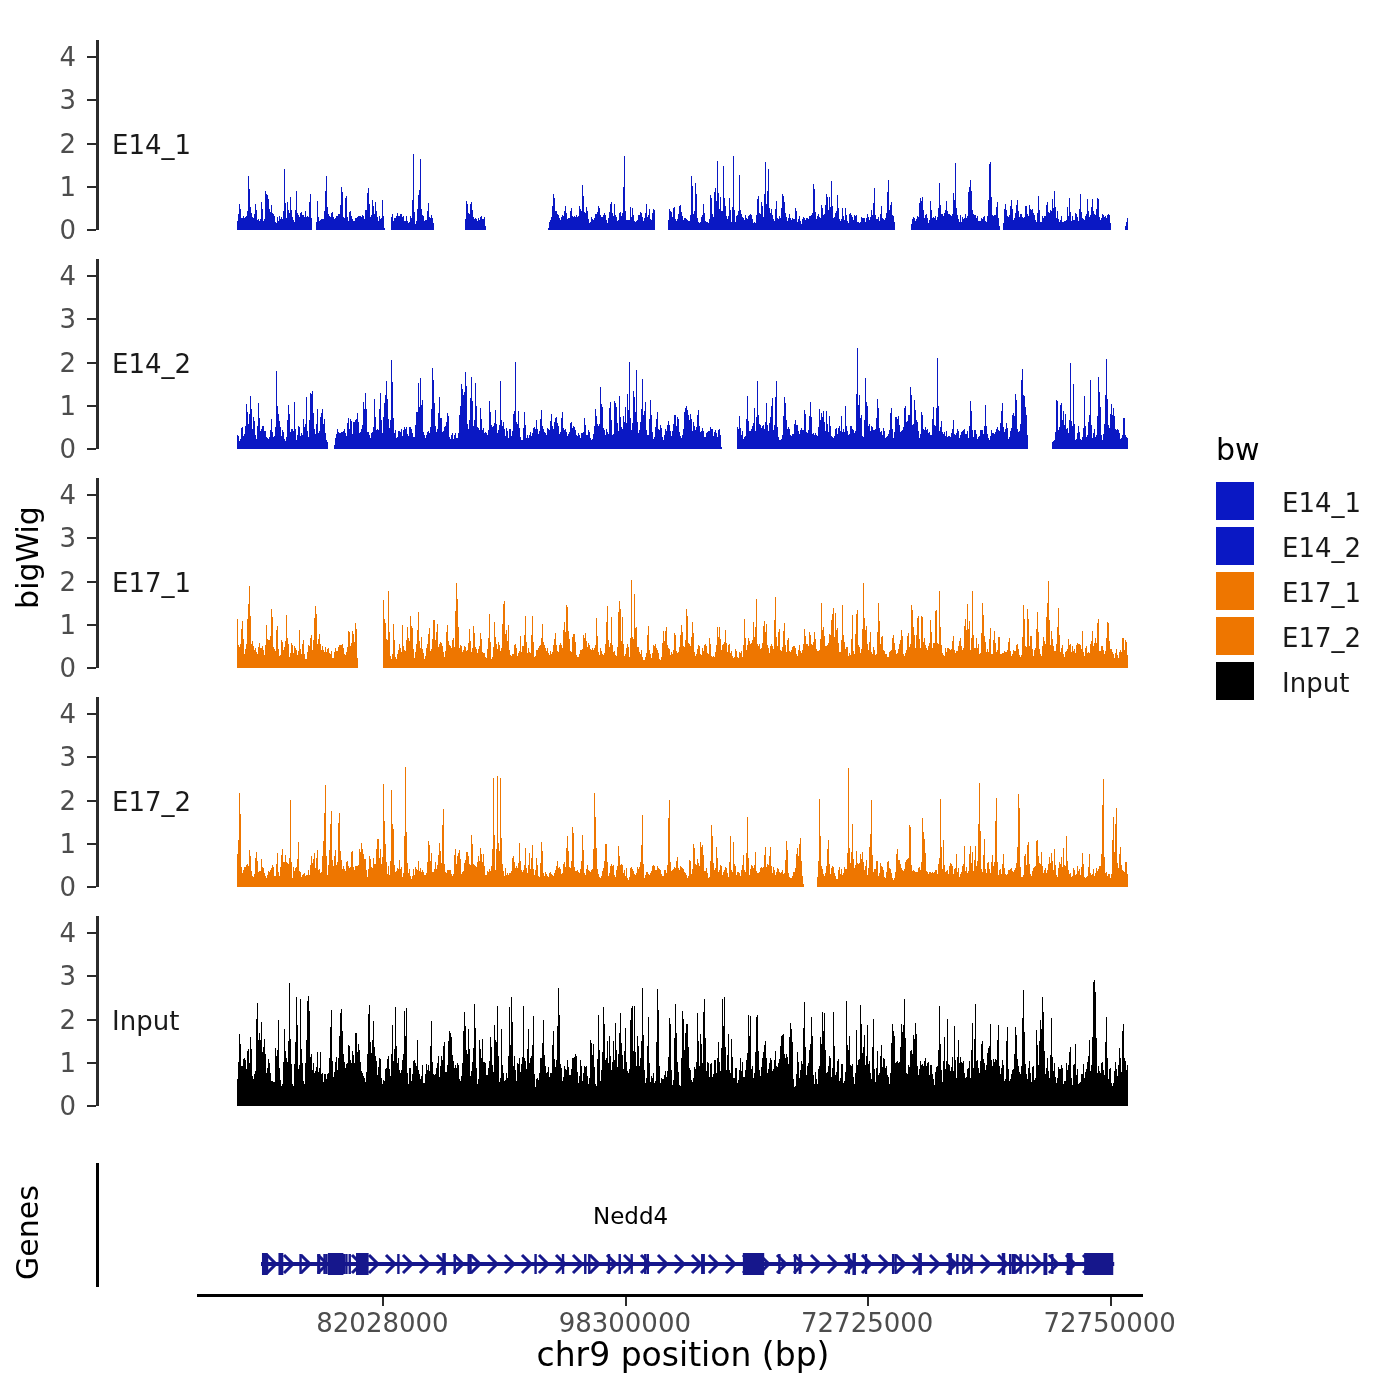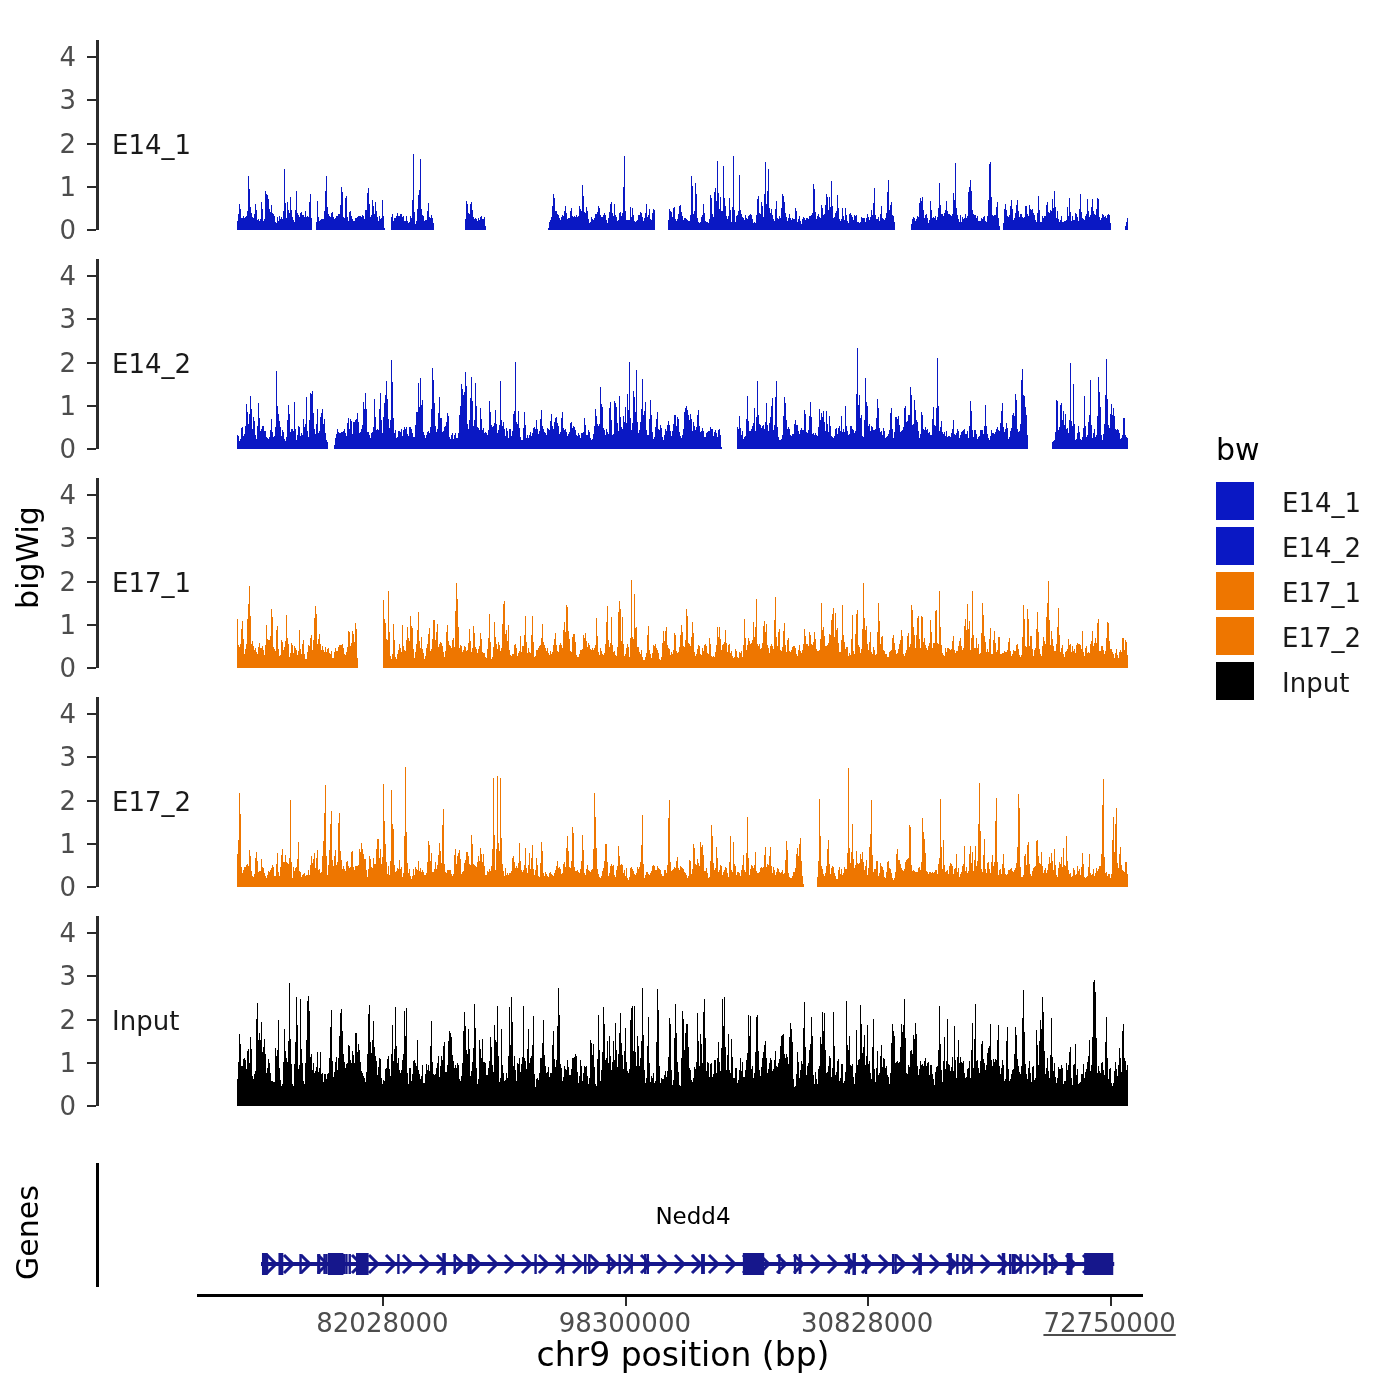--- a/index.html
+++ b/index.html
@@ -24,21 +24,21 @@
   .xtick{position:absolute;background:#2b2b2b;width:2px;height:9px;}
   .xlab{position:absolute;font-size:26px;color:#4d4d4d;text-align:center;
         width:220px;line-height:1;}
   .xtitle{position:absolute;font-size:33px;color:#000;text-align:center;
           width:1000px;}
 
   .legend-title{position:absolute;font-size:30px;color:#000;}
   .legend-key{position:absolute;width:38px;height:38px;}
   .legend-label{position:absolute;font-size:26px;color:#1a1a1a;white-space:nowrap;}
 
-  .gene-name{position:absolute;font-size:23px;color:#000;text-align:center;
+  .gene-name{position:absolute;font-size:23px;color:#000;text-align:left;
              width:200px;}
   .genes-axis{position:absolute;background:#000;width:3px;}
 </style>
 </head>
 <body>
 
 <div id="root">
 
   <div class="axis-title rot" id="bigwig-title" style="left: -48px; top: 540px; width: 150px; text-align: center;">bigWig</div>
   <div class="axis-title rot" id="genes-title" style="left: -33px; top: 1215px; width: 120px; text-align: center;">Genes</div>
@@ -258,23 +258,23 @@
       </svg>
     </div>
 
   <div id="xaxis">
       <div class="xaxis-line" style="left: 197px; top: 1294px; width: 946px;"></div>
       <div class="xtick" style="left: 382.435px; top: 1297px;"></div>
       <div class="xlab" style="left: 272.435px; top: 1310px;">82028000</div>
       <div class="xtick" style="left: 624.826px; top: 1297px;"></div>
       <div class="xlab" style="left: 514.826px; top: 1310px;">98300000</div>
       <div class="xtick" style="left: 867.217px; top: 1297px;"></div>
-      <div class="xlab" style="left: 757.217px; top: 1310px;">30828000</div>
+      <div class="xlab" style="left: 757.217px; top: 1310px;">72725000</div>
       <div class="xtick" style="left: 1109.61px; top: 1297px;"></div>
-      <div class="xlab" style="left: 999.609px; top: 1310px; text-decoration: underline;">72750000</div>
+      <div class="xlab" style="left: 999.609px; top: 1310px;">72750000</div>
     </div>
   <div class="xtitle" id="xtitle" style="left: 183px; top: 1335px;">chr9 position (bp)</div>
 
   <div id="legend">
       <div class="legend-title" style="left: 1216px; top: 432px;">bw</div>
       <div class="legend-key" style="background: rgb(10, 24, 196); left: 1216px; top: 482px;"></div>
       <div class="legend-label" style="left: 1282px; top: 488px;">E14_1</div>
       <div class="legend-key" style="background: rgb(10, 24, 196); left: 1216px; top: 527px;"></div>
       <div class="legend-label" style="left: 1282px; top: 533px;">E14_2</div>
       <div class="legend-key" style="background: rgb(238, 118, 0); left: 1216px; top: 572px;"></div>

